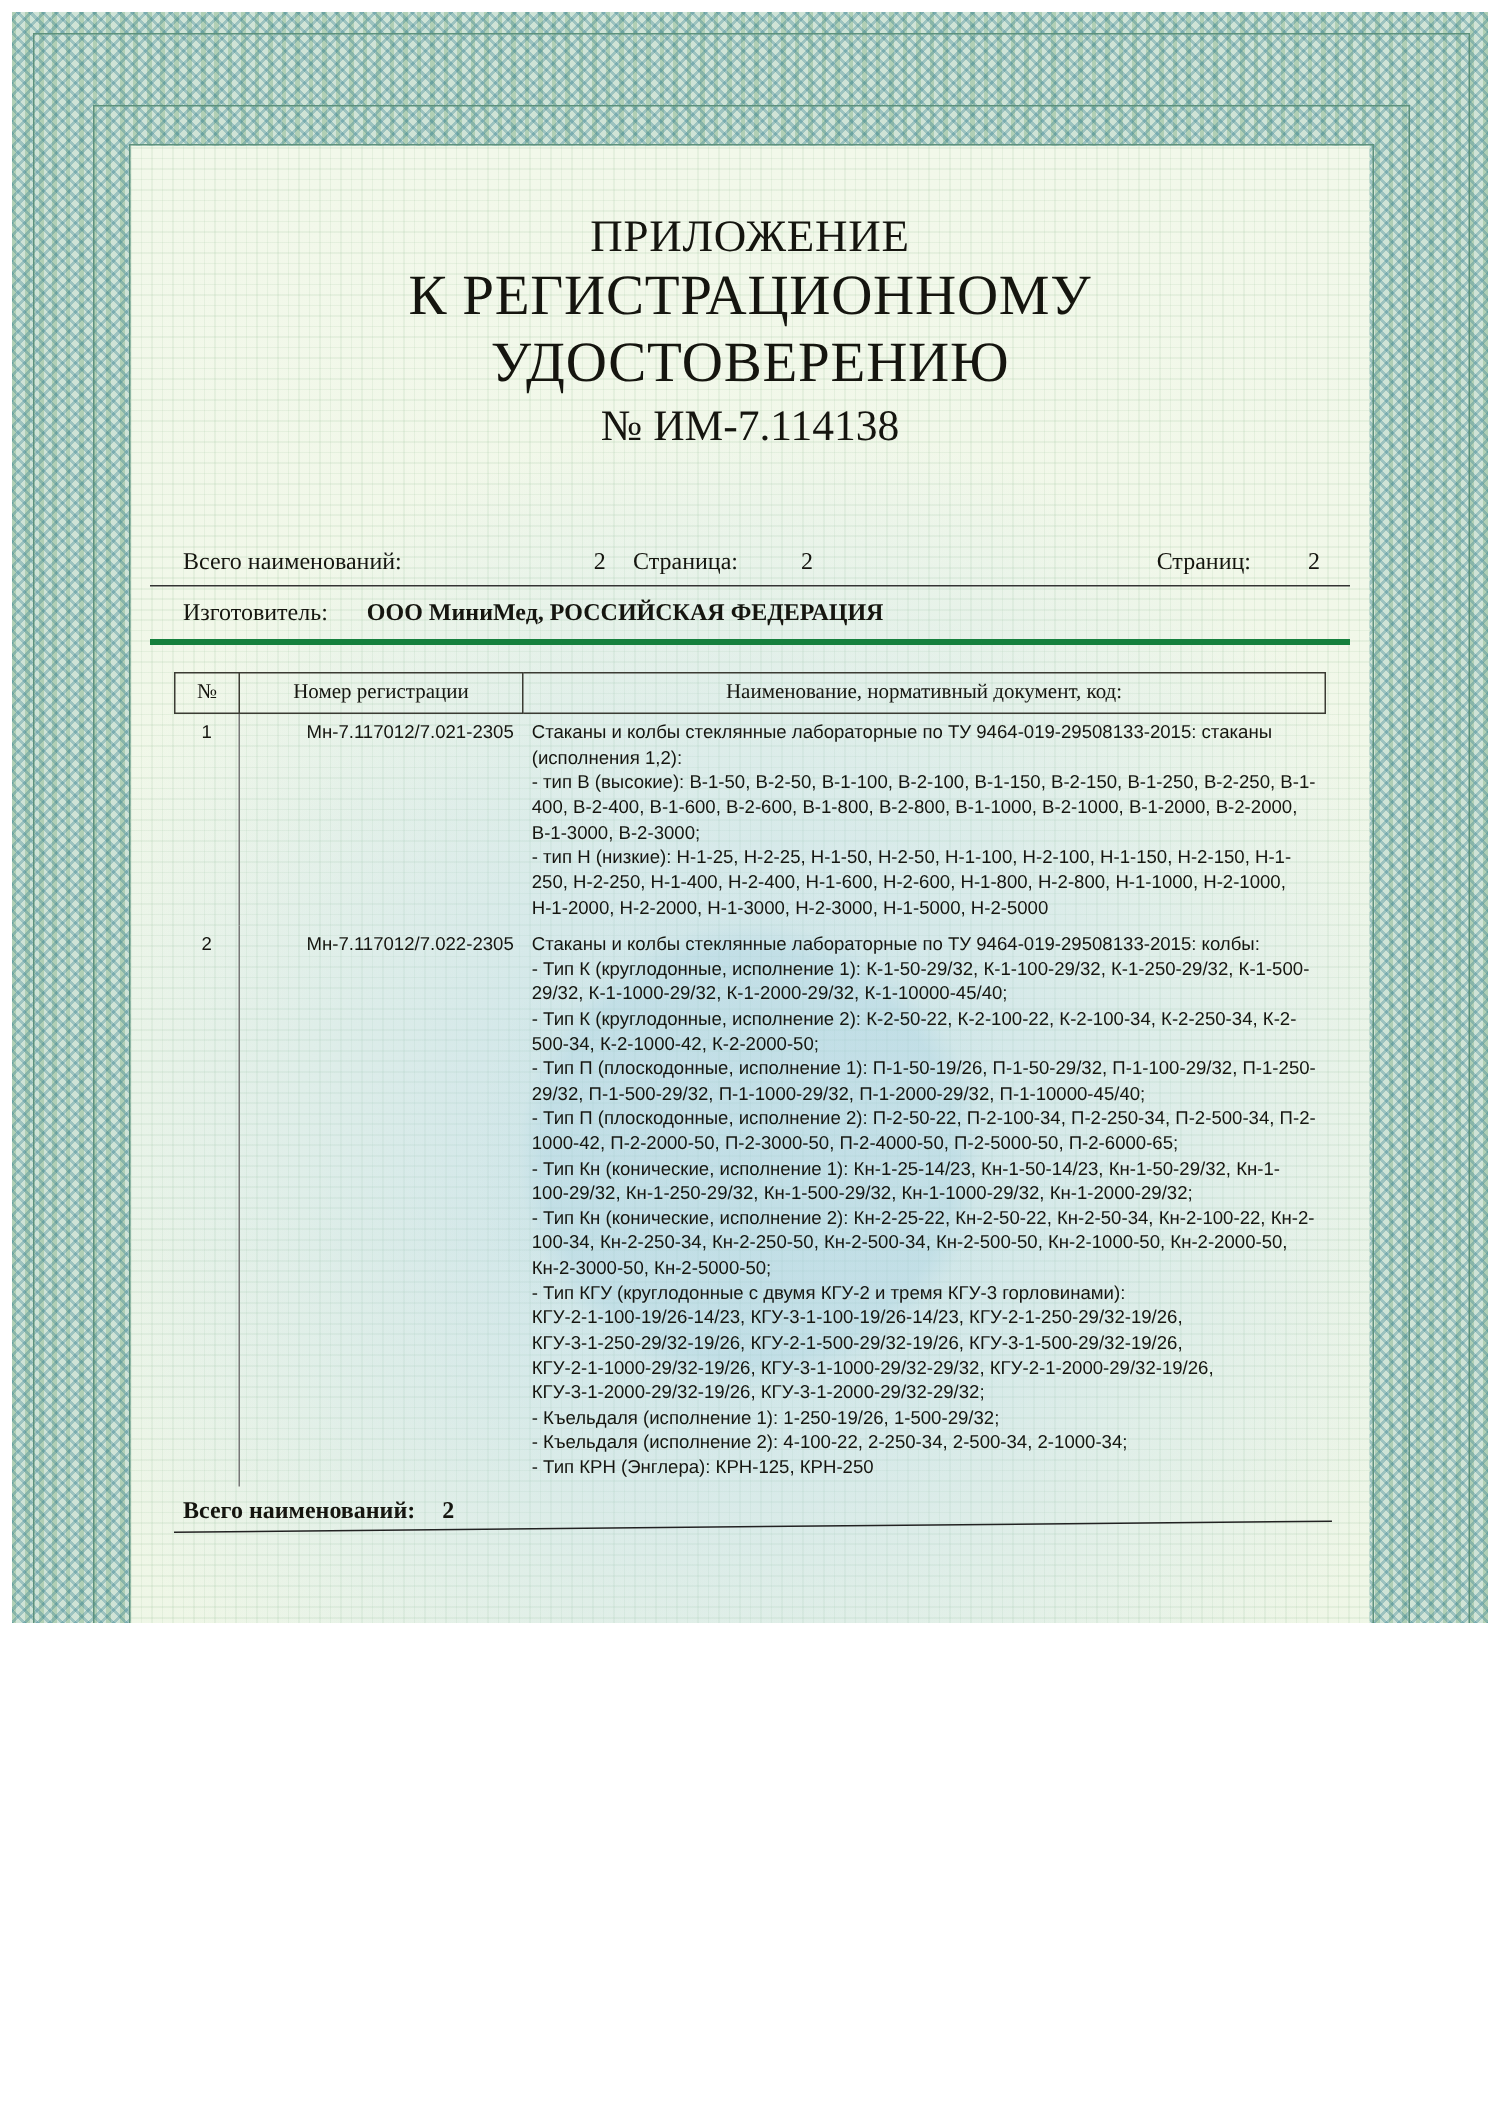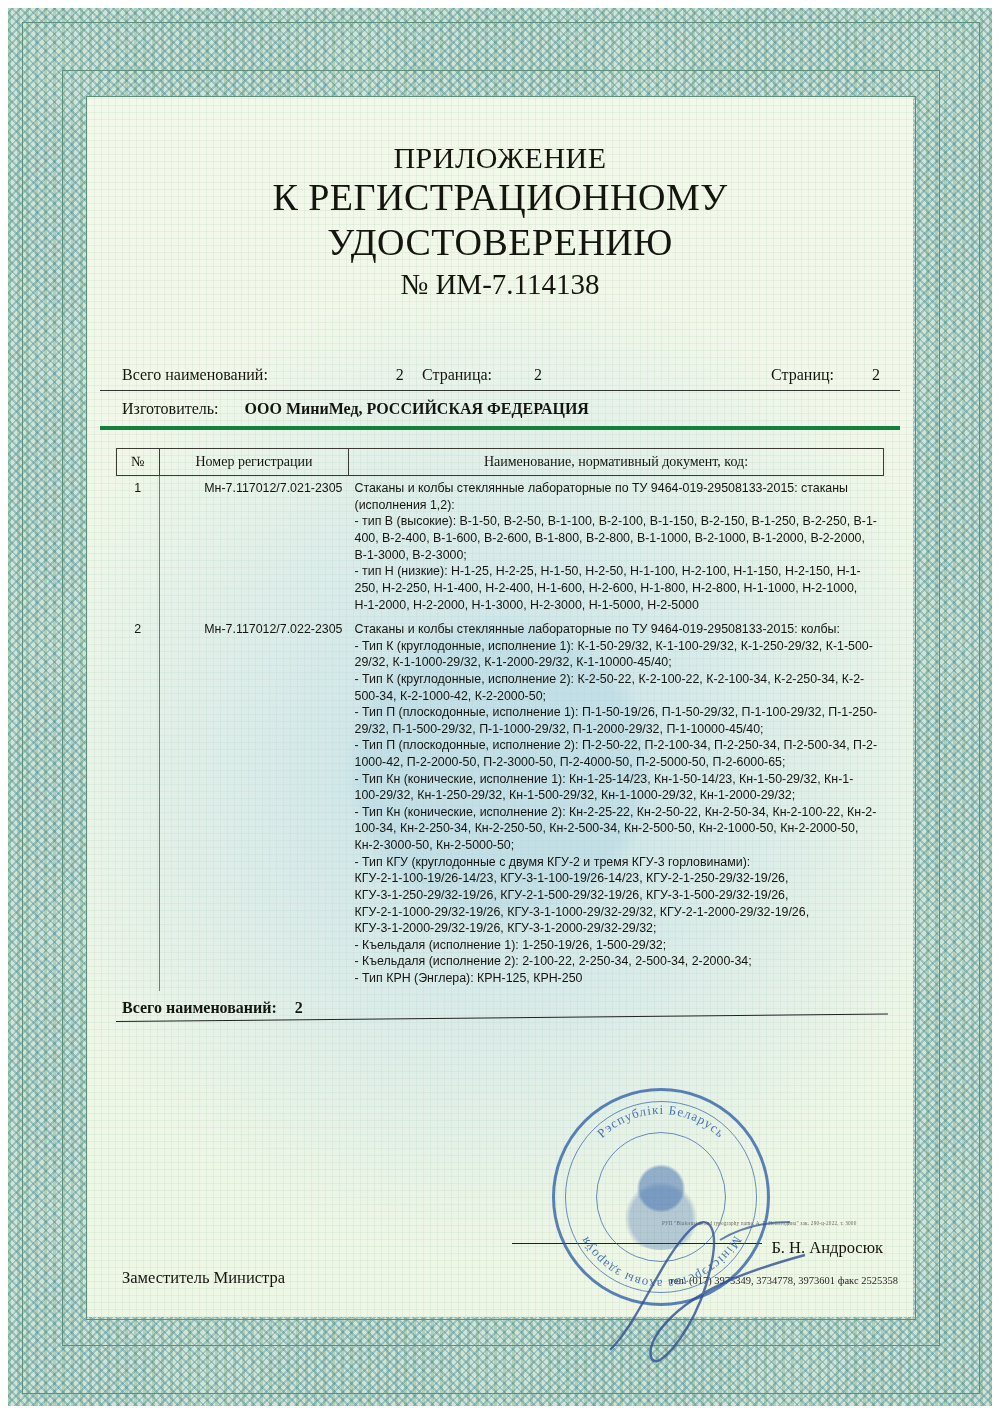--- a/index.html
+++ b/index.html
@@ -6,21 +6,21 @@
     margin: 0;
     padding: 0;
     background: #ffffff;
   }
   body {
     font-family: "Liberation Serif", serif;
   }
   .page {
     position: relative;
     width: 1000px;
-    height: 1414px;
+    height: 1082px;
     overflow: hidden;
     background: #ffffff;
   }
 
   
   .border-outer {
     position: absolute;
     left: 8px; top: 8px;
     width: 984px; height: 1398px;
     background:
@@ -334,21 +334,21 @@
             <div class="desc-line">- Тип П (плоскодонные, исполнение 1): П-1-50-19/26, П-1-50-29/32, П-1-100-29/32, П-1-250-29/32, П-1-500-29/32, П-1-1000-29/32, П-1-2000-29/32, П-1-10000-45/40;</div>
             <div class="desc-line">- Тип П (плоскодонные, исполнение 2): П-2-50-22, П-2-100-34, П-2-250-34, П-2-500-34, П-2-1000-42, П-2-2000-50, П-2-3000-50, П-2-4000-50, П-2-5000-50, П-2-6000-65;</div>
             <div class="desc-line">- Тип Кн (конические, исполнение 1): Кн-1-25-14/23, Кн-1-50-14/23, Кн-1-50-29/32, Кн-1-100-29/32, Кн-1-250-29/32, Кн-1-500-29/32, Кн-1-1000-29/32, Кн-1-2000-29/32;</div>
             <div class="desc-line">- Тип Кн (конические, исполнение 2): Кн-2-25-22, Кн-2-50-22, Кн-2-50-34, Кн-2-100-22, Кн-2-100-34, Кн-2-250-34, Кн-2-250-50, Кн-2-500-34, Кн-2-500-50, Кн-2-1000-50, Кн-2-2000-50, Кн-2-3000-50, Кн-2-5000-50;</div>
             <div class="desc-line">- Тип КГУ (круглодонные с двумя КГУ-2 и тремя КГУ-3 горловинами):</div>
             <div class="desc-line">КГУ-2-1-100-19/26-14/23, КГУ-3-1-100-19/26-14/23, КГУ-2-1-250-29/32-19/26,</div>
             <div class="desc-line">КГУ-3-1-250-29/32-19/26, КГУ-2-1-500-29/32-19/26, КГУ-3-1-500-29/32-19/26,</div>
             <div class="desc-line">КГУ-2-1-1000-29/32-19/26, КГУ-3-1-1000-29/32-29/32, КГУ-2-1-2000-29/32-19/26,</div>
             <div class="desc-line">КГУ-3-1-2000-29/32-19/26, КГУ-3-1-2000-29/32-29/32;</div>
             <div class="desc-line">- Къельдаля (исполнение 1): 1-250-19/26, 1-500-29/32;</div>
-            <div class="desc-line">- Къельдаля (исполнение 2): 2-100-22, 2-250-34, 2-500-34, 2-2000-34;</div>
+            <div class="desc-line">- Къельдаля (исполнение 2): 4-100-22, 2-250-34, 2-500-34, 2-1000-34;</div>
             <div class="desc-line">- Тип КРН (Энглера): КРН-125, КРН-250</div>
           </td>
         </tr>
       </tbody>
     </table>
 
     <div class="total-row">
       <span>Всего наименований:</span>
       <span style="display:inline-block;width:10px;"></span>
       <span>2</span>

